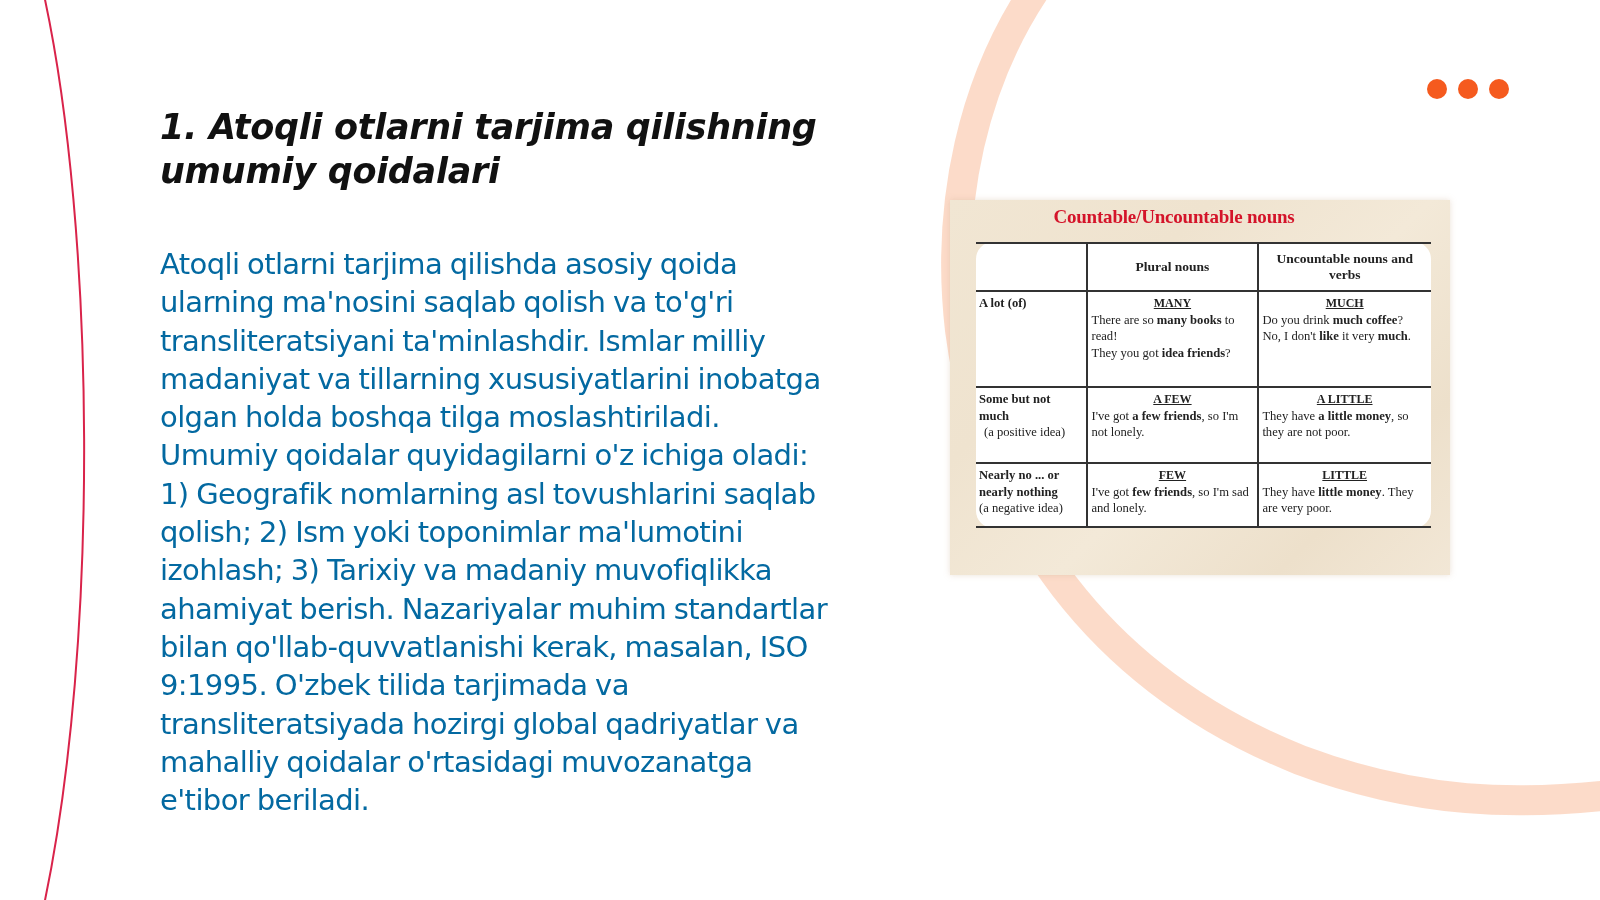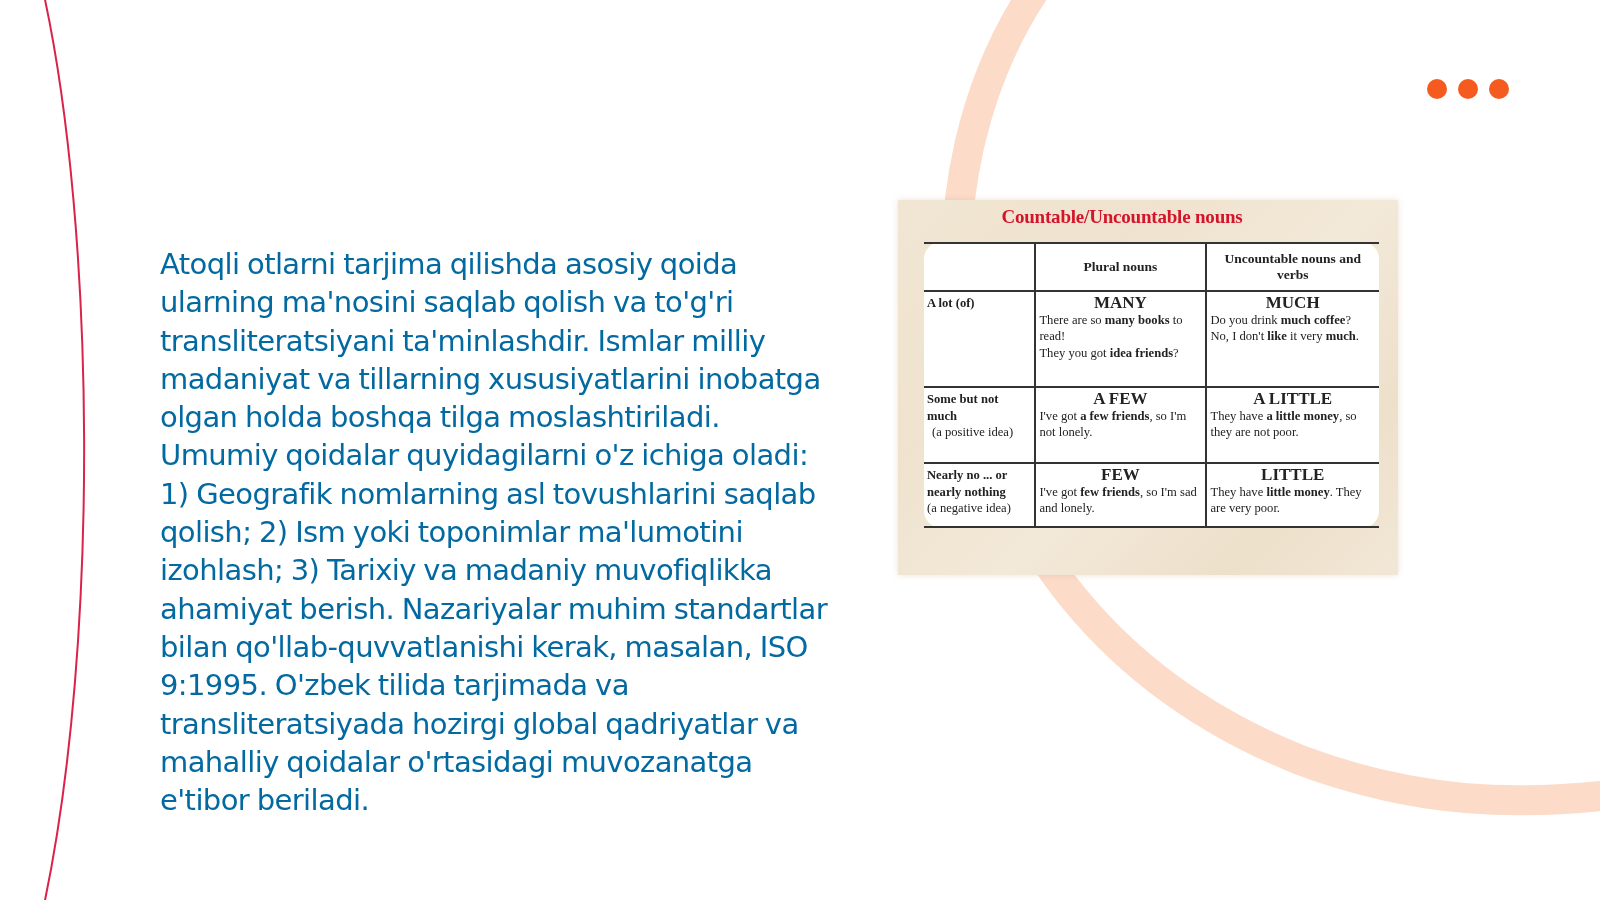--- a/index.html
+++ b/index.html
@@ -59,21 +59,21 @@
       margin: 0;
       font-family: "DejaVu Sans", sans-serif;
       font-size: 29px;
       line-height: 38.3px;
       color: #0369a1;
       letter-spacing: -0.6px;
       word-spacing: -1px;
     }
     .figure {
       position: absolute;
-      left: 898px;
+      left: 950px;
       top: 200px;
       width: 500px;
       height: 375px;
       background: linear-gradient(135deg, #f1e6d3 0%, #efe3cf 30%, #f3e9d8 55%, #ede0cb 80%, #f2e7d6 100%);
       box-shadow: 0 0 6px rgba(200,170,140,0.35);
     }
     .figure-title {
       position: absolute;
       left: 0;
       top: 6px;
@@ -117,21 +117,22 @@
     }
     .col0 { width: 105px; }
     .col1 { width: 165px; }
     .col2 { width: 167px; }
     .rowlabel { font-weight: bold; }
     .rowlabel .sub { font-weight: normal; display: block; }
     .kw {
       display: block;
       text-align: center;
       font-weight: bold;
-      font-size: 17px;
+      font-size: 12px;
+      text-decoration: underline;
     }
     b { font-weight: bold; }
   </style>
 </head>
 <body>
 
 <div class="slide">
 
   <svg class="deco-svg" viewBox="0 0 1600 900">
 
@@ -139,20 +140,21 @@
 
     <path d="M 44 -5 C 95 230, 100 640, 44 905" fill="none" stroke="#d9234a" stroke-width="2"></path>
   </svg>
 
   <div class="dots">
     <span class="dot"></span>
     <span class="dot"></span>
     <span class="dot"></span>
   </div>
 
+  <h1 class="title">1. Atoqli otlarni tarjima qilishning umumiy qoidalari</h1>
 
   <p class="body-text">Atoqli otlarni tarjima qilishda asosiy qoida ularning ma'nosini saqlab qolish va to'g'ri transliteratsiyani ta'minlashdir. Ismlar milliy madaniyat va tillarning xususiyatlarini inobatga olgan holda boshqa tilga moslashtiriladi. Umumiy qoidalar quyidagilarni o'z ichiga oladi: 1) Geografik nomlarning asl tovushlarini saqlab qolish; 2) Ism yoki toponimlar ma'lumotini izohlash; 3) Tarixiy va madaniy muvofiqlikka ahamiyat berish. Nazariyalar muhim standartlar bilan qo'llab-quvvatlanishi kerak, masalan, ISO 9:1995. O'zbek tilida tarjimada va transliteratsiyada hozirgi global qadriyatlar va mahalliy qoidalar o'rtasidagi muvozanatga e'tibor beriladi.</p>
 
   <div class="figure">
     <div class="figure-title">Countable/Uncountable nouns</div>
     <table class="grammar">
       <thead>
         <tr>
           <th class="col0"></th>
           <th class="col1">Plural nouns</th>

